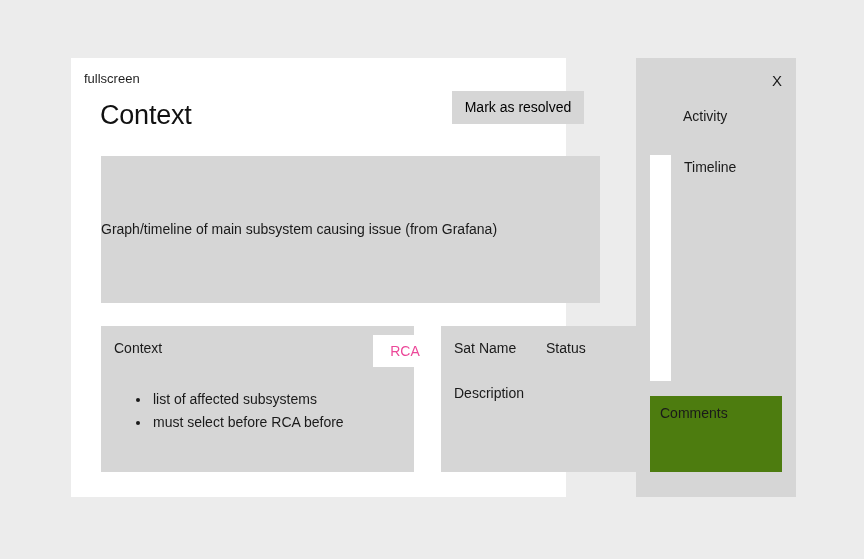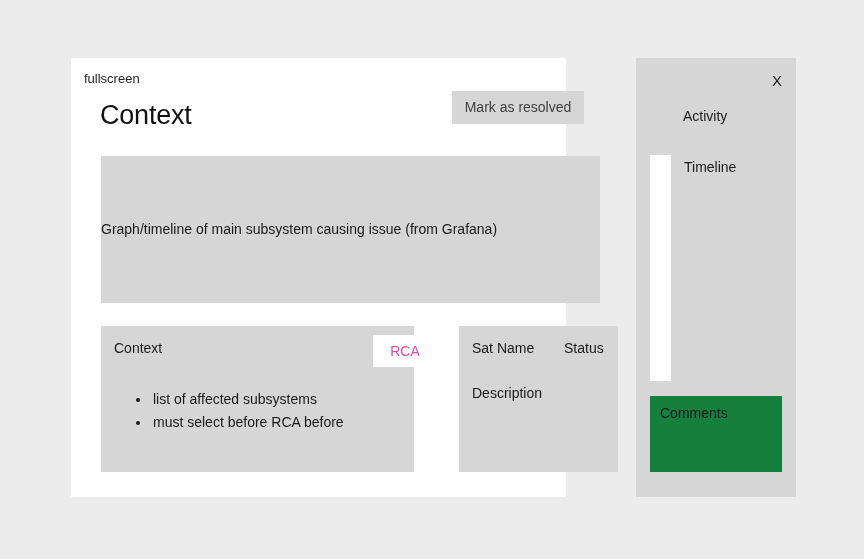--- a/index.html
+++ b/index.html
@@ -56,21 +56,21 @@
     position: absolute;
     left: 381px;
     top: 33px;
     width: 132px;
     height: 33px;
     background: #d6d6d6;
     border: none;
     font-family: "Liberation Sans", sans-serif;
     font-size: 14px;
     line-height: 33px;
-    color: #404040;
+    color: #000000;
     text-align: center;
     padding: 0;
     cursor: pointer;
   }
 
   
   .graph-panel {
     position: absolute;
     left: 30px;
     top: 98px;
@@ -132,25 +132,26 @@
     line-height: 23px;
     color: #1a1a1a;
   }
   .context-list li {
     padding-left: 2px;
   }
 
   
   .sat-panel {
     position: absolute;
-    left: 388px;
+    left: 370px;
     top: 268px;
     width: 159px;
     height: 146px;
     background: #d6d6d6;
+    padding-left: 36px;
   }
   .sat-name-label {
     position: absolute;
     left: 13px;
     top: 13px;
     font-size: 14px;
     line-height: 18px;
   }
   .sat-status-label {
     position: absolute;
@@ -214,21 +215,21 @@
     top: 100px;
     font-size: 14px;
     line-height: 18px;
   }
   .comments-box {
     position: absolute;
     left: 14px;
     top: 338px;
     width: 132px;
     height: 76px;
-    background: #15803d;
+    background: #4d7c0f;
   }
   .comments-label {
     position: absolute;
     left: 10px;
     top: 8px;
     font-size: 14px;
     line-height: 18px;
   }
 </style>
 </head>

